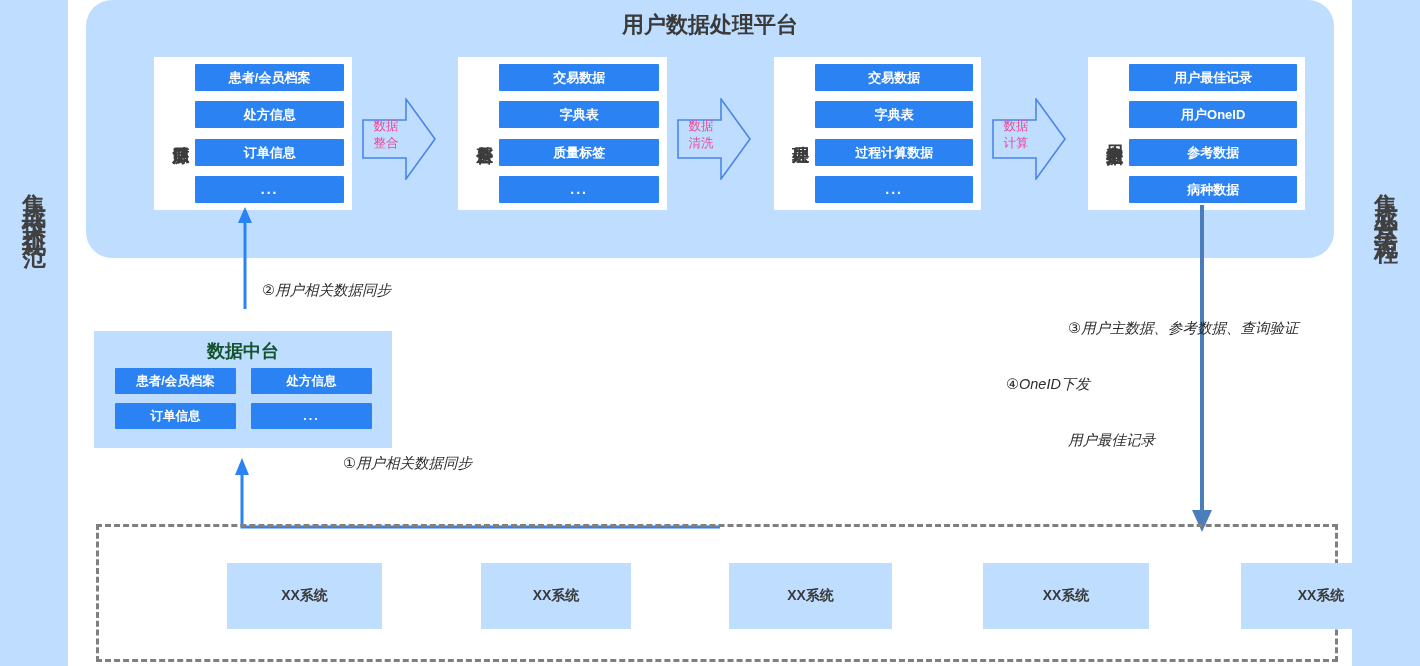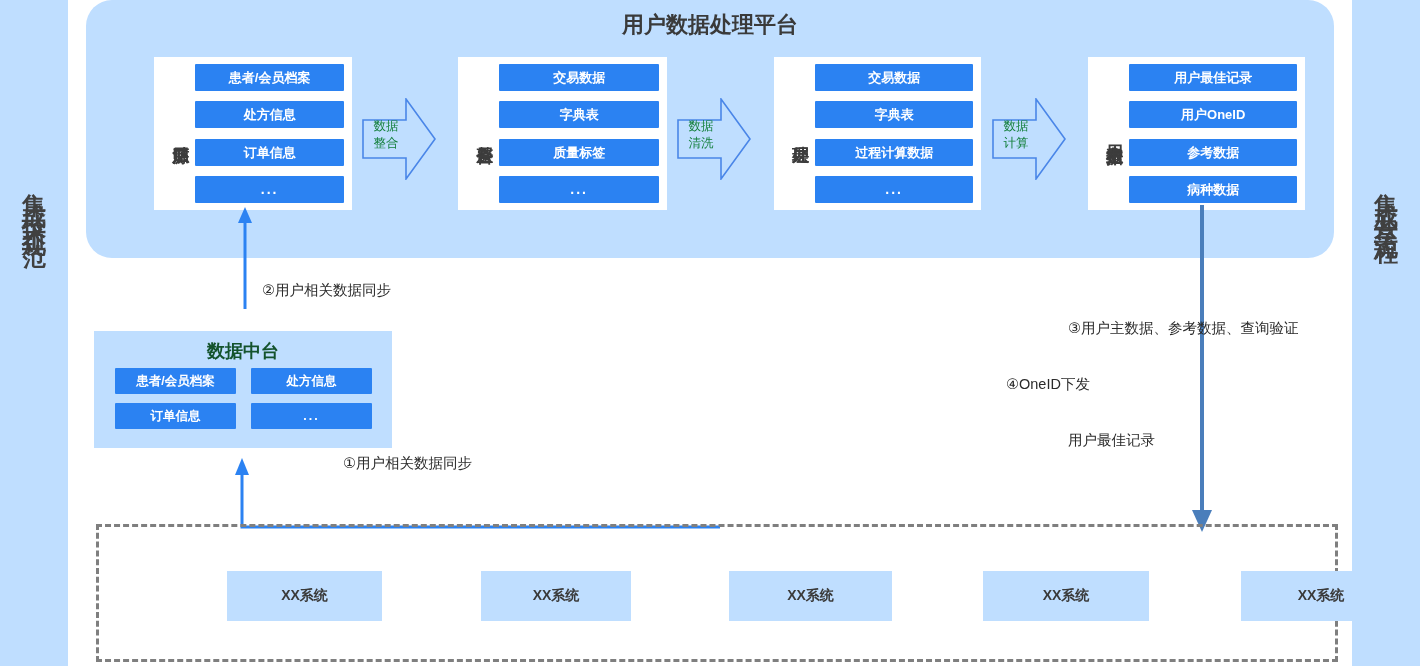--- a/index.html
+++ b/index.html
@@ -114,21 +114,21 @@
     height:82px;
   }
   .block-arrow svg{display:block;width:74px;height:82px;}
   .block-arrow .alabel{
     position:absolute;
     left:2px; top:20px;
     width:44px;
     text-align:center;
     font-size:12.5px;
     font-weight:400;
-    color:#15803d;
+    color:#ec4899;
     line-height:1.32;
   }
   #arrow-0{left:362px;}
   #arrow-1{left:677px;}
   #arrow-2{left:992px;}
 
   
   #datacenter{
     position:absolute;
     left:94px; top:331px;
@@ -157,22 +157,22 @@
   
   #systems-box{
     position:absolute;
     left:96px; top:524px;
     width:1242px; height:138px;
     border:3px dashed #7f7f7f;
     box-sizing:border-box;
   }
   .sys-chip{
     position:absolute;
-    top:44px;
-    height:50px;
+    top:36px;
+    height:66px;
     background:#bfdeff;
     color:#3a3a3a;
     font-size:14px;
     font-weight:700;
     display:flex;
     align-items:center;
     justify-content:center;
   }
   #sys-0{left:128px;width:155px;}
   #sys-1{left:382px;width:150px;}
@@ -185,20 +185,21 @@
   #conn-2{left:205px;top:205px;width:80px;height:105px;}
   #conn-1{left:230px;top:455px;width:510px;height:80px;}
   #conn-3{left:1180px;top:205px;width:44px;height:330px;}
 
   .note{
     position:absolute;
     font-size:14.5px;
     color:#2b2b2b;
     white-space:nowrap;
     line-height:1;
+    font-style:italic;
   }
   #note-2{left:262px;top:283px;}
   #note-1{left:343px;top:456px;}
   #note-3{left:1068px;top:321px;}
   #note-4{left:1006px;top:377px;}
   #note-5{left:1068px;top:433px;}
 </style>
 </head>
 <body>
 

